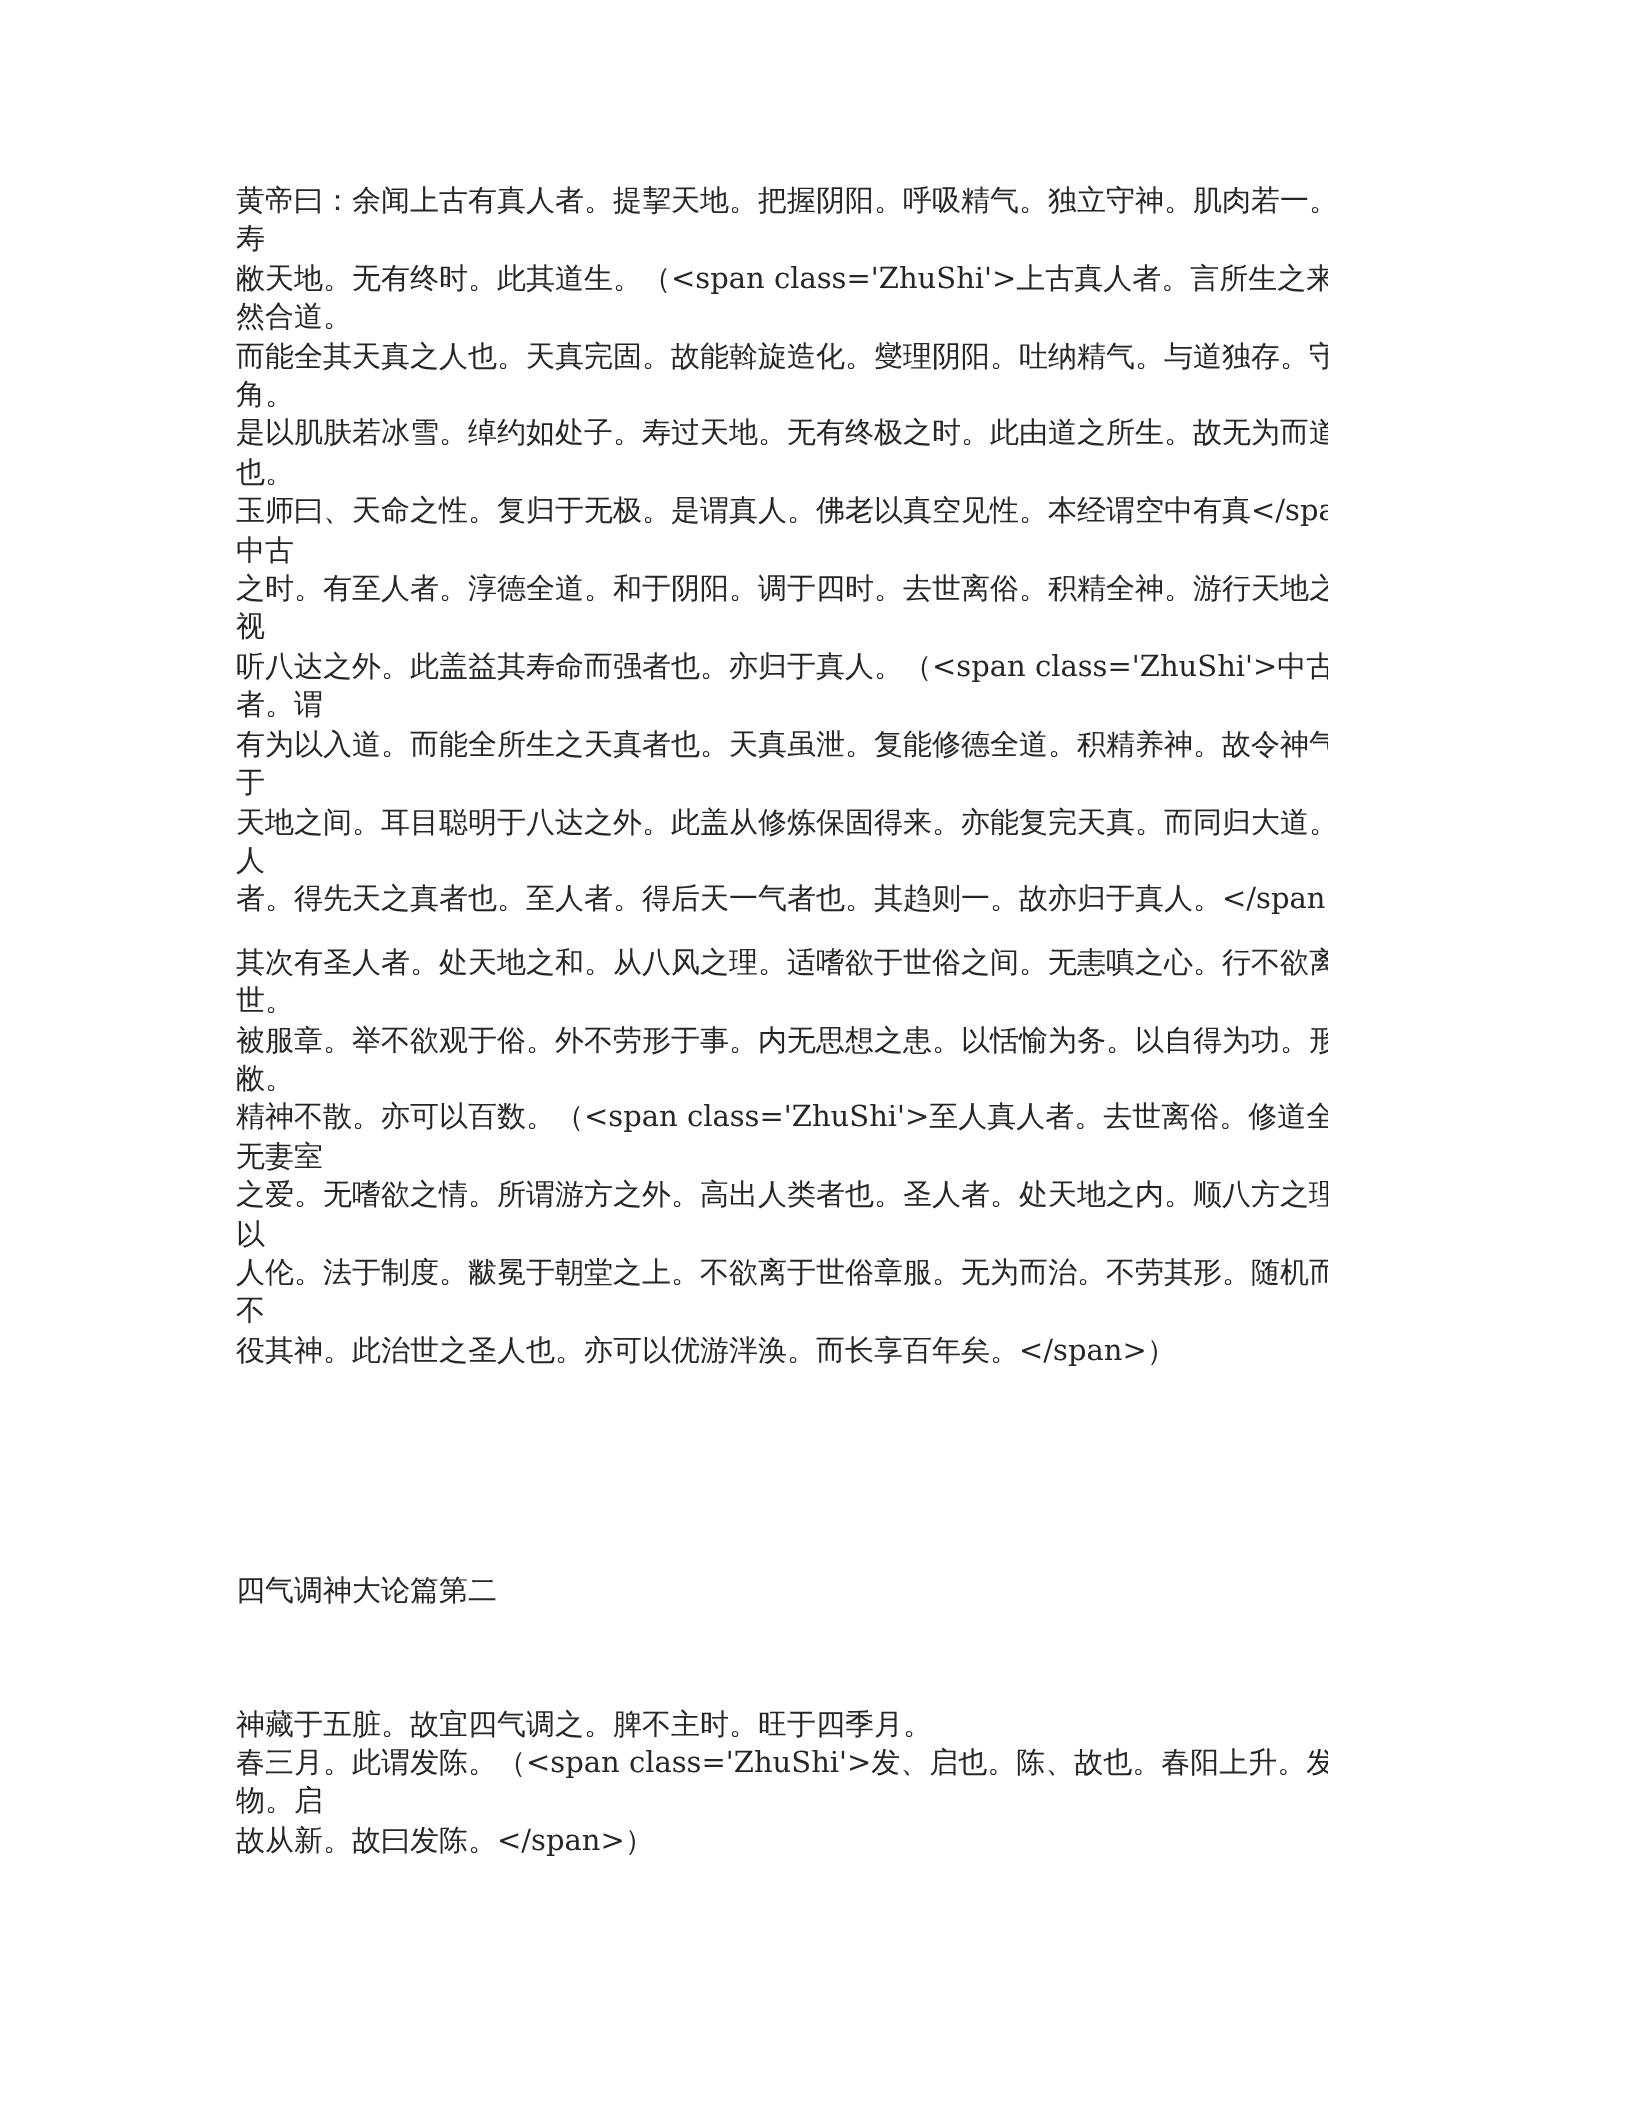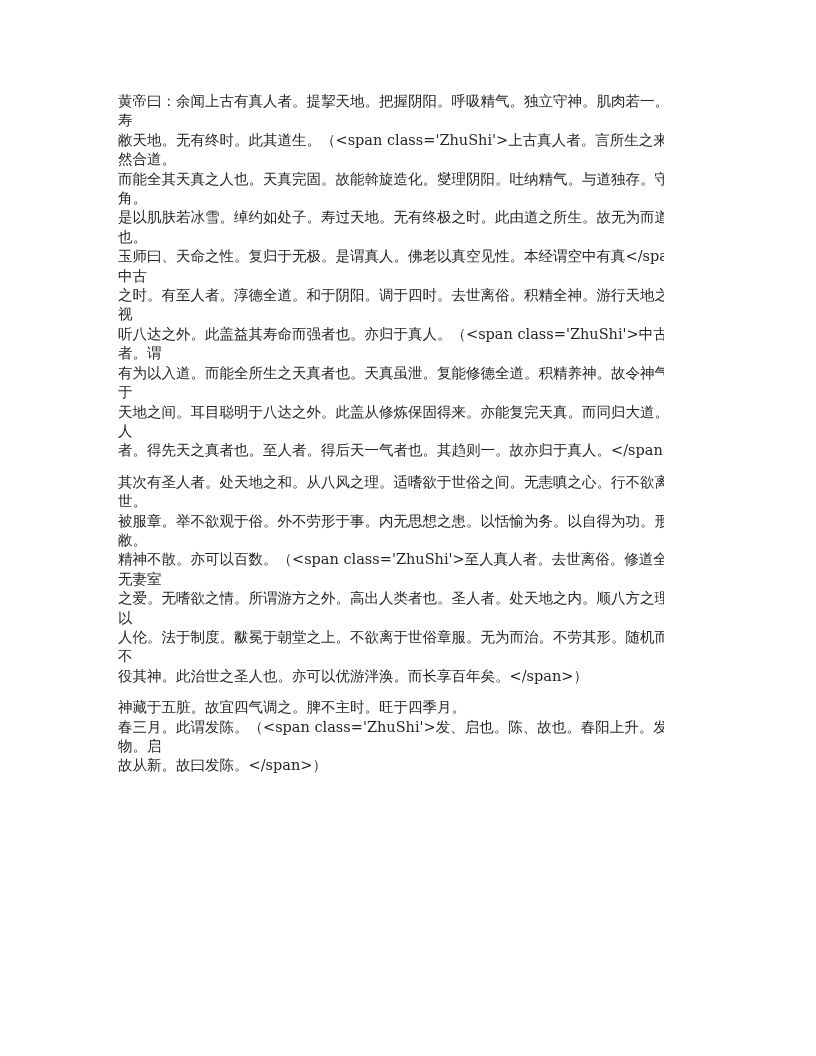--- a/index.html
+++ b/index.html
@@ -56,19 +56,20 @@
 者。得先天之真者也。至人者。得后天一气者也。其趋则一。故亦归于真人。&lt;/span&gt;）</div>
 
     <div class="para">其次有圣人者。处天地之和。从八风之理。适嗜欲于世俗之间。无恚嗔之心。行不欲离于世。
 被服章。举不欲观于俗。外不劳形于事。内无思想之患。以恬愉为务。以自得为功。形体不敝。
 精神不散。亦可以百数。（&lt;span class='ZhuShi'&gt;至人真人者。去世离俗。修道全真。无妻室
 之爱。无嗜欲之情。所谓游方之外。高出人类者也。圣人者。处天地之内。顺八方之理。教以
 人伦。法于制度。黻冕于朝堂之上。不欲离于世俗章服。无为而治。不劳其形。随机而应。不
 役其神。此治世之圣人也。亦可以优游泮涣。而长享百年矣。&lt;/span&gt;）</div>
 
 
+    <div class="section-heading">四气调神大论篇第二</div>
 
     <div class="para">神藏于五脏。故宜四气调之。脾不主时。旺于四季月。
 春三月。此谓发陈。（&lt;span class='ZhuShi'&gt;发、启也。陈、故也。春阳上升。发育万物。启
 故从新。故曰发陈。&lt;/span&gt;）</div>
 
   </div>
 </div>
 
 </body></html>

